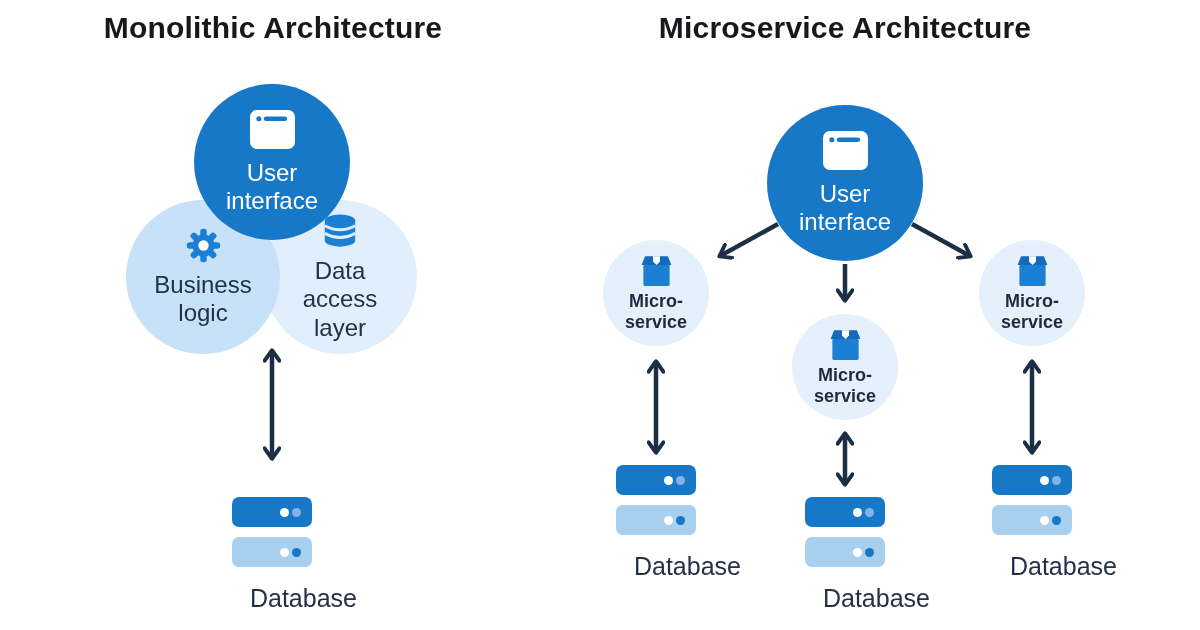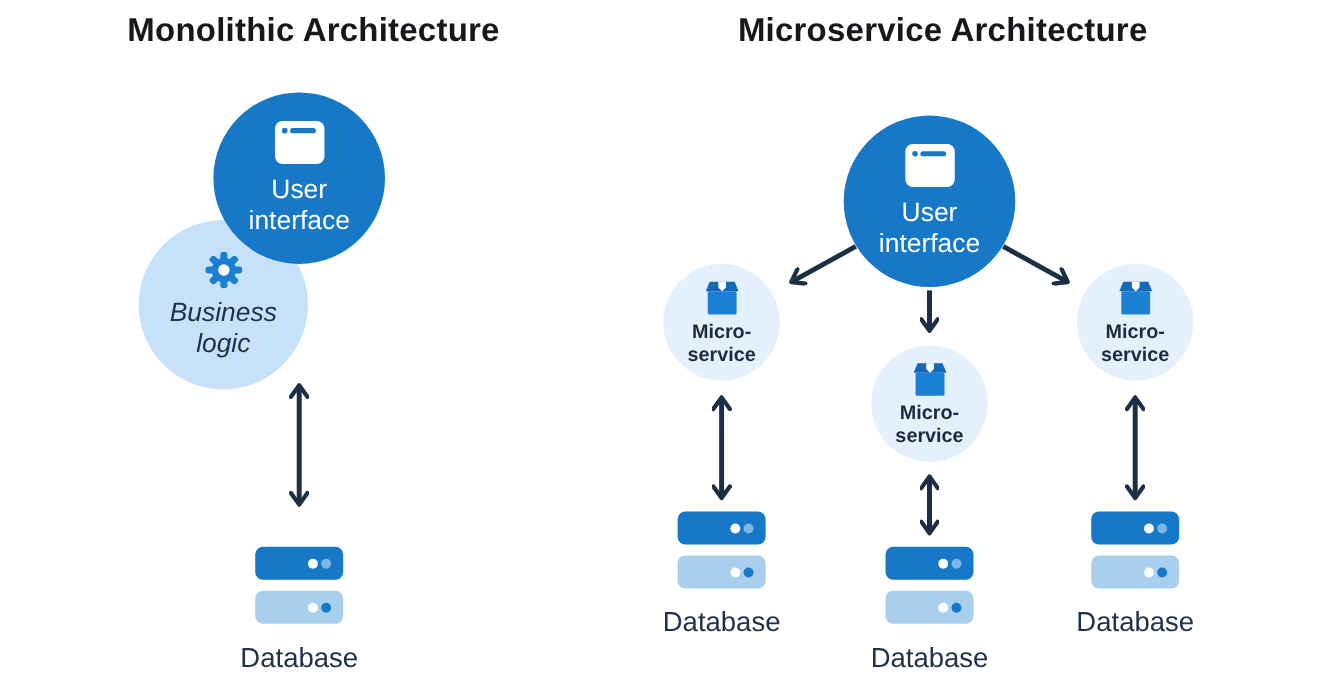--- a/index.html
+++ b/index.html
@@ -2,37 +2,37 @@
 <html><head>
 <meta charset="utf-8">
 <style>
   html,body{margin:0;padding:0;background:#fff;}
   .canvas{
     position:relative;width:1200px;height:630px;background:#ffffff;overflow:hidden;
     font-family:"Liberation Sans","DejaVu Sans",sans-serif;color:#22304a;
   }
   .title{
     position:absolute;top:11px;margin:0;font-size:30px;font-weight:700;color:#16181c;
-    text-align:center;letter-spacing:.2px;padding-left:12px;
+    text-align:center;letter-spacing:.2px;
   }
   .title-left{left:0;width:546px;}
   .title-right{left:600px;width:490px;text-align:center;}
 
   .circle{
     position:absolute;border-radius:50%;display:flex;flex-direction:column;
     align-items:center;justify-content:center;text-align:center;
   }
   .circle-ui{background:#1778c8;width:156px;height:156px;color:#fff;z-index:4;gap:9px;}
   .circle-ui .clabel{font-size:24px;line-height:1.17;width:120px;}
   .circle-ui-left{left:194px;top:84px;}
   .circle-ui-right{left:767px;top:105px;z-index:3;}
 
   .circle-business{left:126px;top:200px;width:154px;height:154px;background:#c7e2f8;z-index:3;gap:7px;}
   .circle-data{left:263px;top:200px;width:154px;height:154px;background:#e1eefb;z-index:2;gap:7px;}
-  .circle-business .clabel,.circle-data .clabel{font-size:24px;line-height:1.17;width:132px;color:#22304a;font-style:italic;}
+  .circle-business .clabel,.circle-data .clabel{font-size:24px;line-height:1.17;width:132px;color:#22304a;}
 
   .circle-micro{width:106px;height:106px;background:#e4f0fc;z-index:2;gap:3px;font-weight:bold;}
   .circle-micro .clabel{font-size:18px;line-height:1.13;color:#1e2b3f;}
   .micro-1{left:603px;top:240px;}
   .micro-2{left:792px;top:314px;}
   .micro-3{left:979px;top:240px;}
 
   .arrows{position:absolute;left:0;top:0;width:1200px;height:630px;z-index:1;}
 
   .db{position:absolute;display:flex;flex-direction:column;gap:10px;z-index:2;}
@@ -41,21 +41,21 @@
     justify-content:flex-end;gap:3px;padding-right:11px;box-sizing:border-box;
   }
   .db-bar.dark{background:#1778c8;}
   .db-bar.light{background:#a9cfef;}
   .dot{width:9px;height:9px;border-radius:50%;}
   .dot-white{background:#ffffff;}
   .dot-lighter{background:#7fb6e9;}
   .dot-blue{background:#1778c8;}
 
   .db-label{
-    position:absolute;width:170px;text-align:center;font-size:25px;color:#22304a;z-index:2;
+    position:absolute;width:170px;text-align:right;font-size:25px;color:#22304a;z-index:2;
   }
   .icon{display:block;}
 </style>
 </head>
 <body>
 
 <div class="canvas">
 
   <h1 class="title title-left">Monolithic Architecture</h1>
   <h1 class="title title-right">Microservice Architecture</h1>
@@ -70,20 +70,30 @@
       <line x1="272" y1="351" x2="272" y2="458" marker-start="url(#chev)" marker-end="url(#chev)"></line>
       <line x1="778" y1="224" x2="720" y2="256" marker-end="url(#chev)"></line>
       <line x1="845" y1="264" x2="845" y2="300" marker-end="url(#chev)"></line>
       <line x1="912" y1="224" x2="970" y2="256" marker-end="url(#chev)"></line>
       <line x1="656" y1="362" x2="656" y2="452" marker-start="url(#chev)" marker-end="url(#chev)"></line>
       <line x1="845" y1="434" x2="845" y2="484" marker-start="url(#chev)" marker-end="url(#chev)"></line>
       <line x1="1032" y1="362" x2="1032" y2="452" marker-start="url(#chev)" marker-end="url(#chev)"></line>
     </g>
   </svg>
 
+  <div class="circle circle-data">
+    <svg class="icon" width="38" height="38" viewBox="0 0 40 40">
+      <ellipse cx="20" cy="9" rx="16" ry="6.5" fill="#1b7fd4"></ellipse>
+      <rect x="4" y="9" width="32" height="21" fill="#1b7fd4"></rect>
+      <ellipse cx="20" cy="30" rx="16" ry="6.5" fill="#1b7fd4"></ellipse>
+      <path d="M4 14.5 Q20 23 36 14.5" stroke="#e1eefb" stroke-width="3.2" fill="none"></path>
+      <path d="M4 22.5 Q20 31 36 22.5" stroke="#e1eefb" stroke-width="3.2" fill="none"></path>
+    </svg>
+    <div class="clabel">Data access layer</div>
+  </div>
 
   <div class="circle circle-business">
     <svg class="icon" width="37" height="37" viewBox="0 0 40 40">
       <g fill="#1b7fd4">
         <rect x="16.5" y="2" width="7" height="36" rx="3"></rect>
         <rect x="16.5" y="2" width="7" height="36" rx="3" transform="rotate(45 20 20)"></rect>
         <rect x="16.5" y="2" width="7" height="36" rx="3" transform="rotate(90 20 20)"></rect>
         <rect x="16.5" y="2" width="7" height="36" rx="3" transform="rotate(135 20 20)"></rect>
         <circle cx="20" cy="20" r="12"></circle>
       </g>

